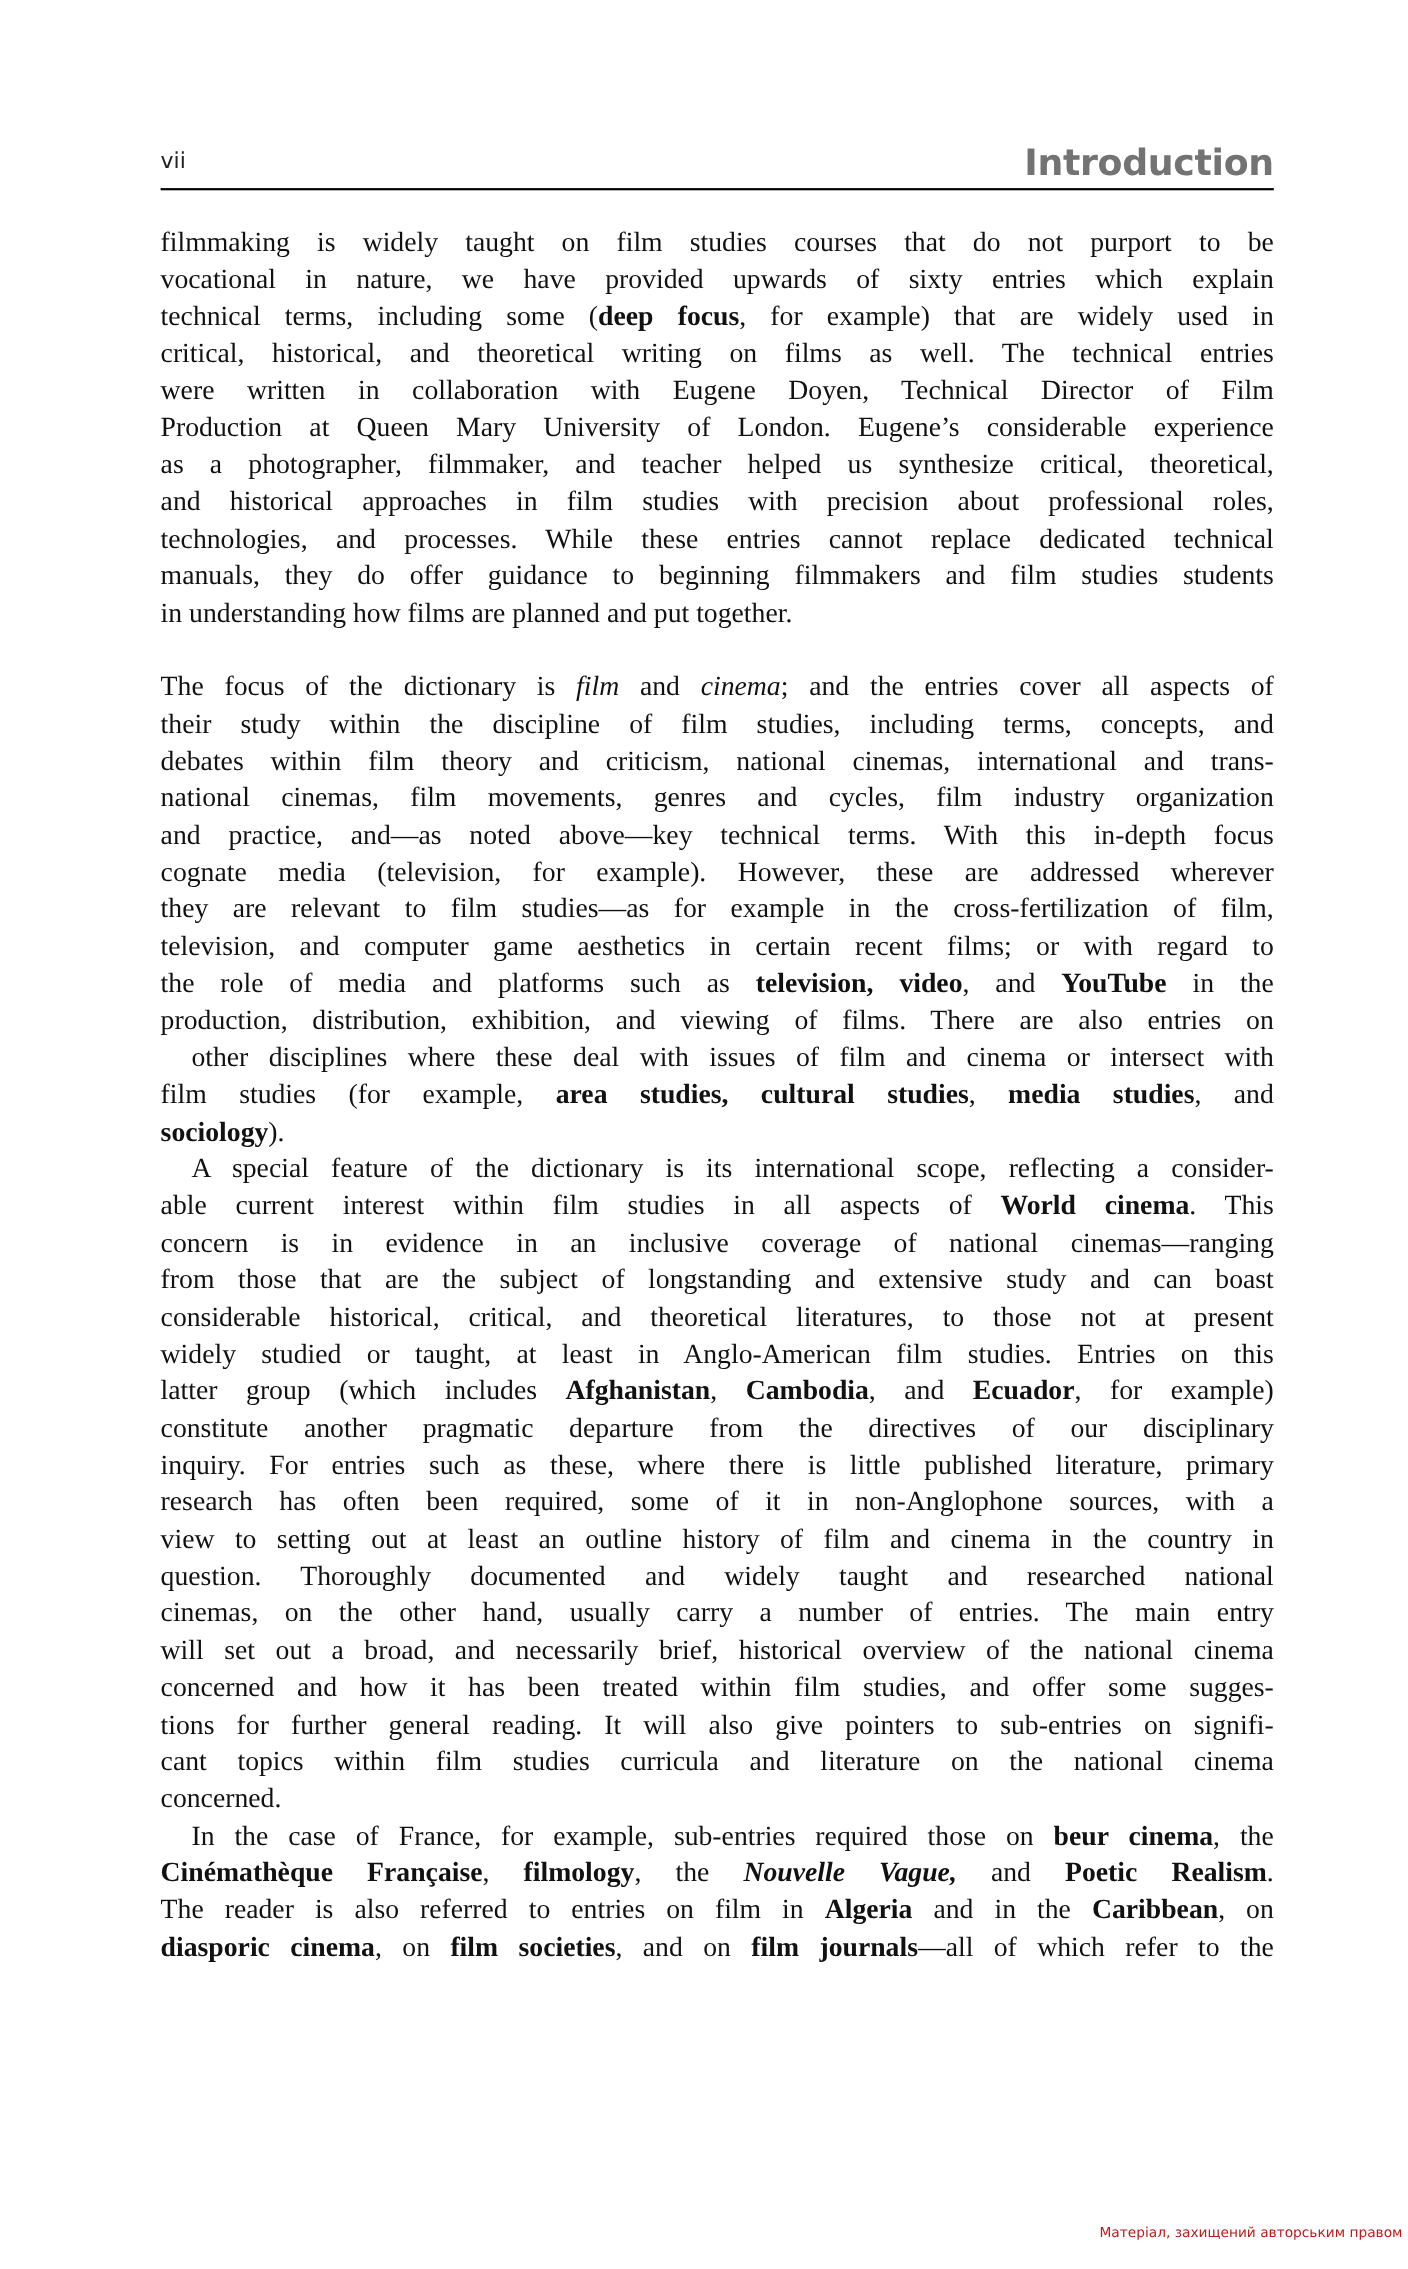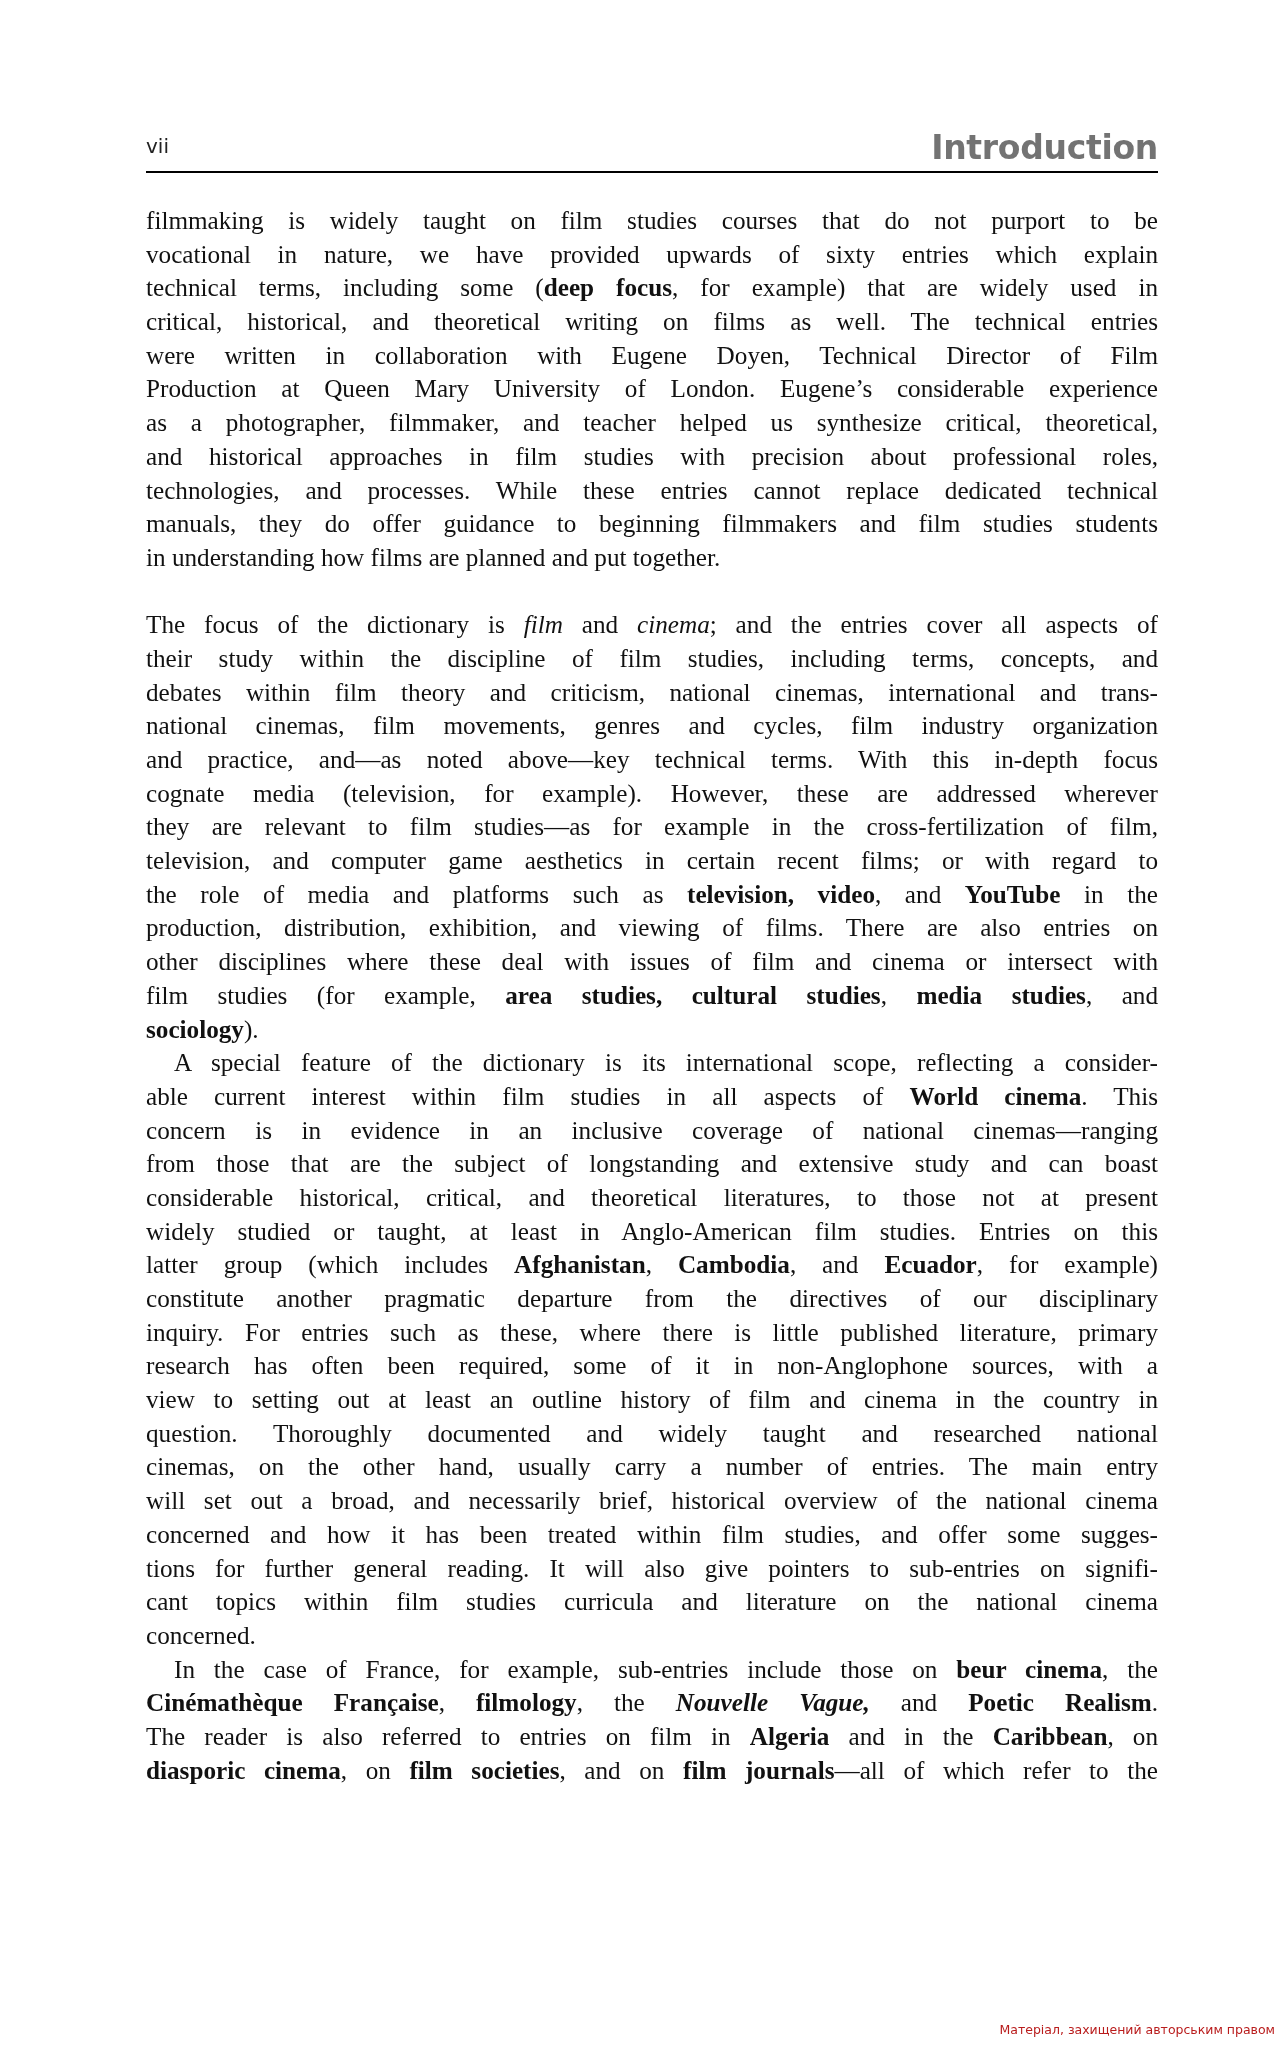--- a/index.html
+++ b/index.html
@@ -48,21 +48,21 @@
         <span class="line" style="white-space: normal;"><span>The focus of the dictionary is </span><i>film</i><span> and </span><i>cinema</i><span>; and the entries cover all aspects of</span></span>
         <span class="line" style="white-space: normal;"><span>their study within the discipline of film studies, including terms, concepts, and</span></span>
         <span class="line" style="white-space: normal;"><span>debates within film theory and criticism, national cinemas, international and trans-</span></span>
         <span class="line" style="white-space: normal;"><span>national cinemas, film movements, genres and cycles, film industry organization</span></span>
         <span class="line" style="white-space: normal;"><span>and practice, and—as noted above—key technical terms. With this in-depth focus</span></span>
         <span class="line" style="white-space: normal;"><span>cognate media (television, for example). However, these are addressed wherever</span></span>
         <span class="line" style="white-space: normal;"><span>they are relevant to film studies—as for example in the cross-fertilization of film,</span></span>
         <span class="line" style="white-space: normal;"><span>television, and computer game aesthetics in certain recent films; or with regard to</span></span>
         <span class="line" style="white-space: normal;"><span>the role of media and platforms such as </span><b>television, video</b><span>, and </span><b>YouTube</b><span> in the</span></span>
         <span class="line" style="white-space: normal;"><span>production, distribution, exhibition, and viewing of films. There are also entries on</span></span>
-        <span class="line" style="white-space: normal;"><span>other disciplines where these deal with issues of film and cinema or intersect with</span></span>
+        <span class="line" style="white-space: normal; margin-left: 28px;"><span>other disciplines where these deal with issues of film and cinema or intersect with</span></span>
         <span class="line" style="white-space: normal;"><span>film studies (for example, </span><b>area studies, cultural studies</b><span>, </span><b>media studies</b><span>, and</span></span>
         <span class="line last" style="white-space: normal;"><b>sociology</b><span>).</span></span>
       </div>
       <div>
         <span class="line indent" style="white-space: normal;"><span>A special feature of the dictionary is its international scope, reflecting a consider-</span></span>
         <span class="line" style="white-space: normal;"><span>able current interest within film studies in all aspects of </span><b>World cinema</b><span>. This</span></span>
         <span class="line" style="white-space: normal;"><span>concern is in evidence in an inclusive coverage of national cinemas—ranging</span></span>
         <span class="line" style="white-space: normal;"><span>from those that are the subject of longstanding and extensive study and can boast</span></span>
         <span class="line" style="white-space: normal;"><span>considerable historical, critical, and theoretical literatures, to those not at present</span></span>
         <span class="line" style="white-space: normal;"><span>widely studied or taught, at least in Anglo-American film studies. Entries on this</span></span>
@@ -73,21 +73,21 @@
         <span class="line" style="white-space: normal;"><span>view to setting out at least an outline history of film and cinema in the country in</span></span>
         <span class="line" style="white-space: normal;"><span>question. Thoroughly documented and widely taught and researched national</span></span>
         <span class="line" style="white-space: normal;"><span>cinemas, on the other hand, usually carry a number of entries. The main entry</span></span>
         <span class="line" style="white-space: normal;"><span>will set out a broad, and necessarily brief, historical overview of the national cinema</span></span>
         <span class="line" style="white-space: normal;"><span>concerned and how it has been treated within film studies, and offer some sugges-</span></span>
         <span class="line" style="white-space: normal;"><span>tions for further general reading. It will also give pointers to sub-entries on signifi-</span></span>
         <span class="line" style="white-space: normal;"><span>cant topics within film studies curricula and literature on the national cinema</span></span>
         <span class="line last" style="white-space: normal;"><span>concerned.</span></span>
       </div>
       <div>
-        <span class="line indent" style="white-space: normal;"><span>In the case of France, for example, sub-entries include those on </span><b>beur cinema</b><span>, the</span></span>
+        <span class="line indent" style="white-space: normal;"><span>In the case of France, for example, sub-entries required those on </span><b>beur cinema</b><span>, the</span></span>
         <span class="line" style="white-space: normal;"><b>Cinémathèque Française</b><span>, </span><b>filmology</b><span>, the </span><b><i>Nouvelle Vague,</i></b><span> and </span><b>Poetic Realism</b><span>.</span></span>
         <span class="line" style="white-space: normal;"><span>The reader is also referred to entries on film in </span><b>Algeria</b><span> and in the </span><b>Caribbean</b><span>, on</span></span>
         <span class="line" style="white-space: normal;"><b>diasporic cinema</b><span>, on </span><b>film societies</b><span>, and on </span><b>film journals</b><span>—all of which refer to the</span></span>
       </div>
     </div>
 
   <div class="watermark">Матеріал, захищений авторським правом</div>
 </div>
 
 </body></html>

